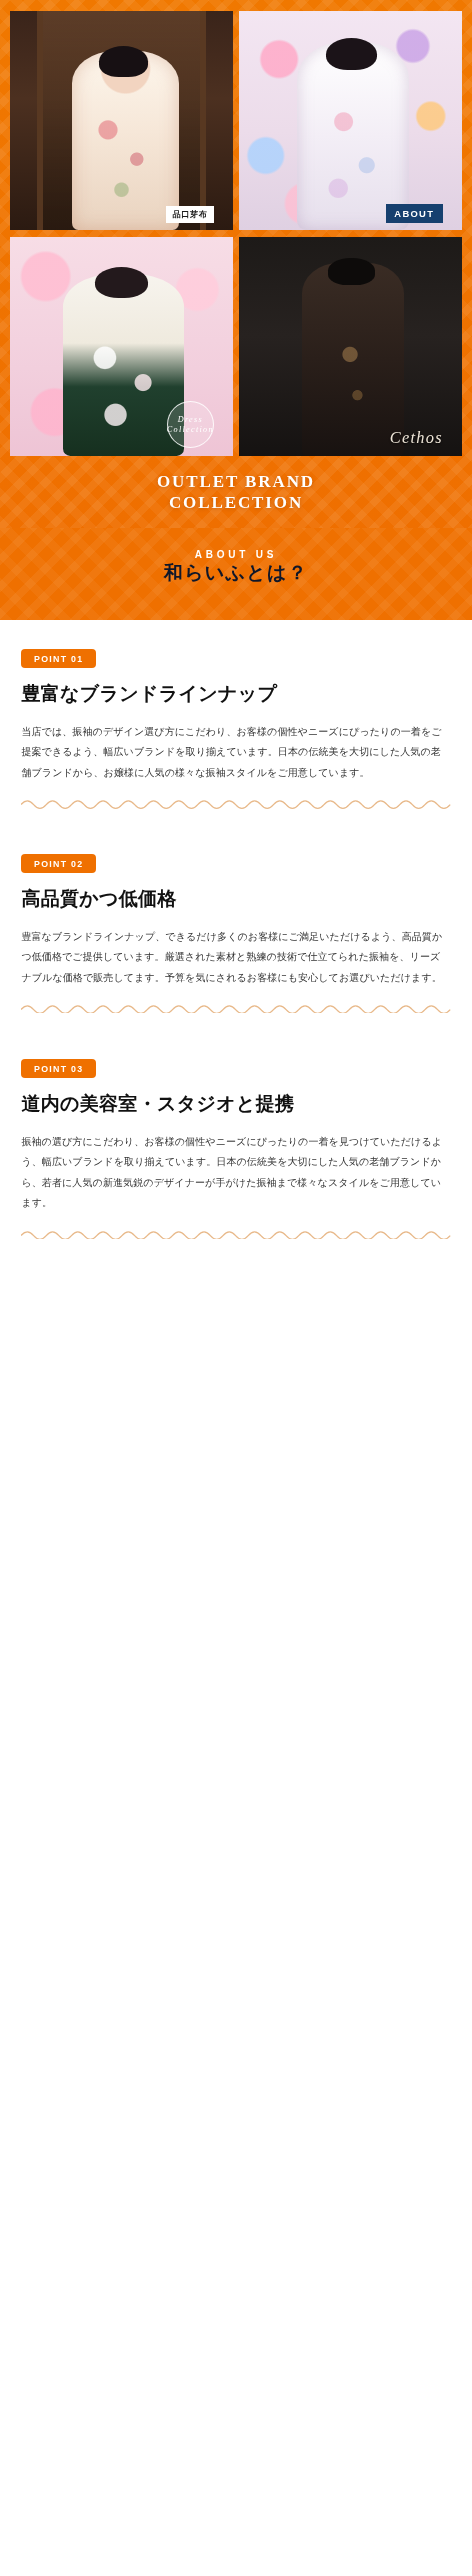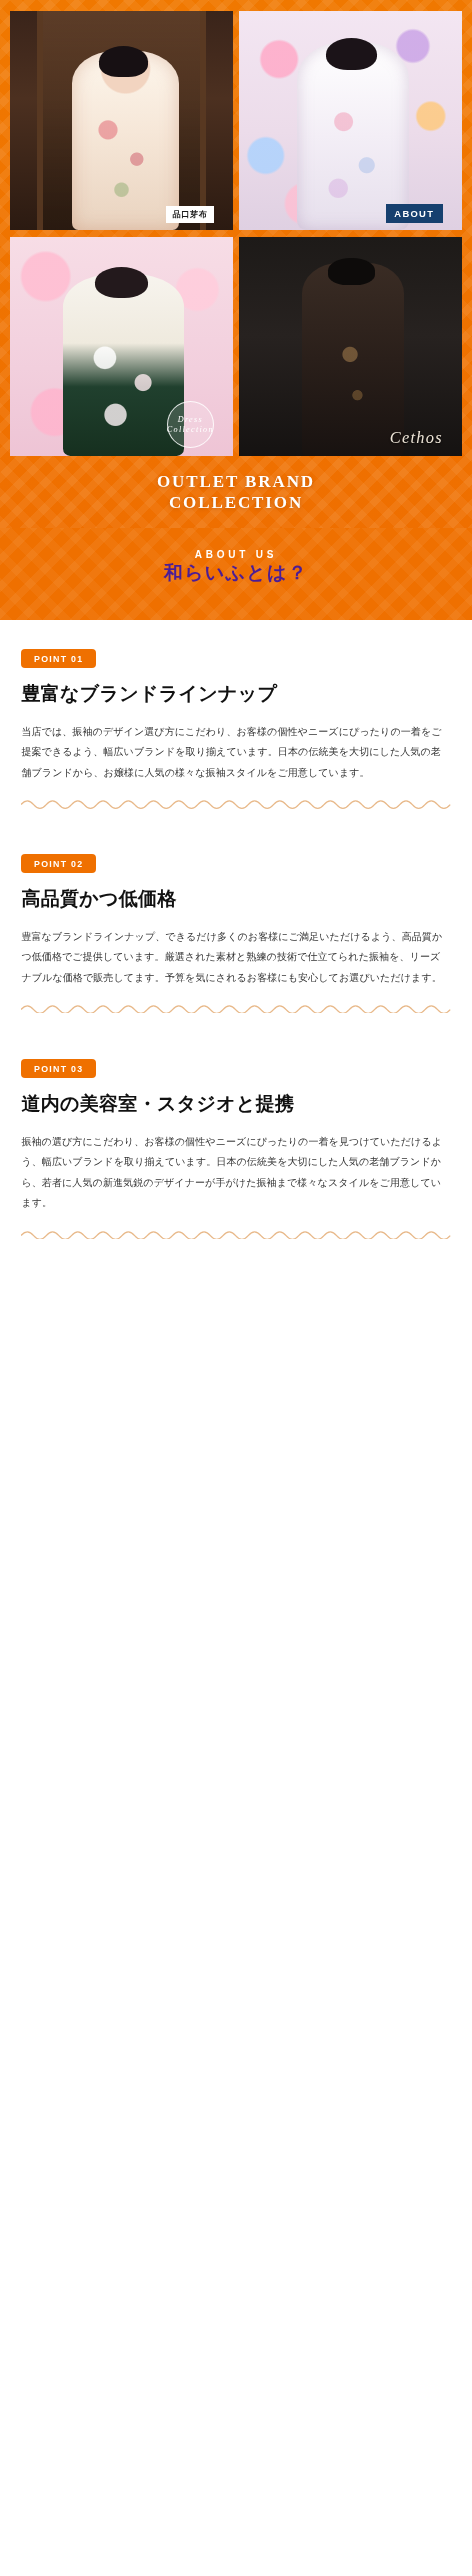--- a/index.html
+++ b/index.html
@@ -248,21 +248,21 @@
   }
   .about-eyebrow {
     position: relative;
     color: #ffffff;
     font-size: 10px;
     letter-spacing: 3.8px;
     font-weight: 700;
   }
   .about-heading {
     position: relative;
-    color: #4c1d95;
+    color: #0f172a;
     font-size: 19px;
     font-weight: 700;
     letter-spacing: 1.3px;
   }
 
   
   .points {
     background: #ffffff;
     padding: 29px 21.4px 25px 21.4px;
   }

